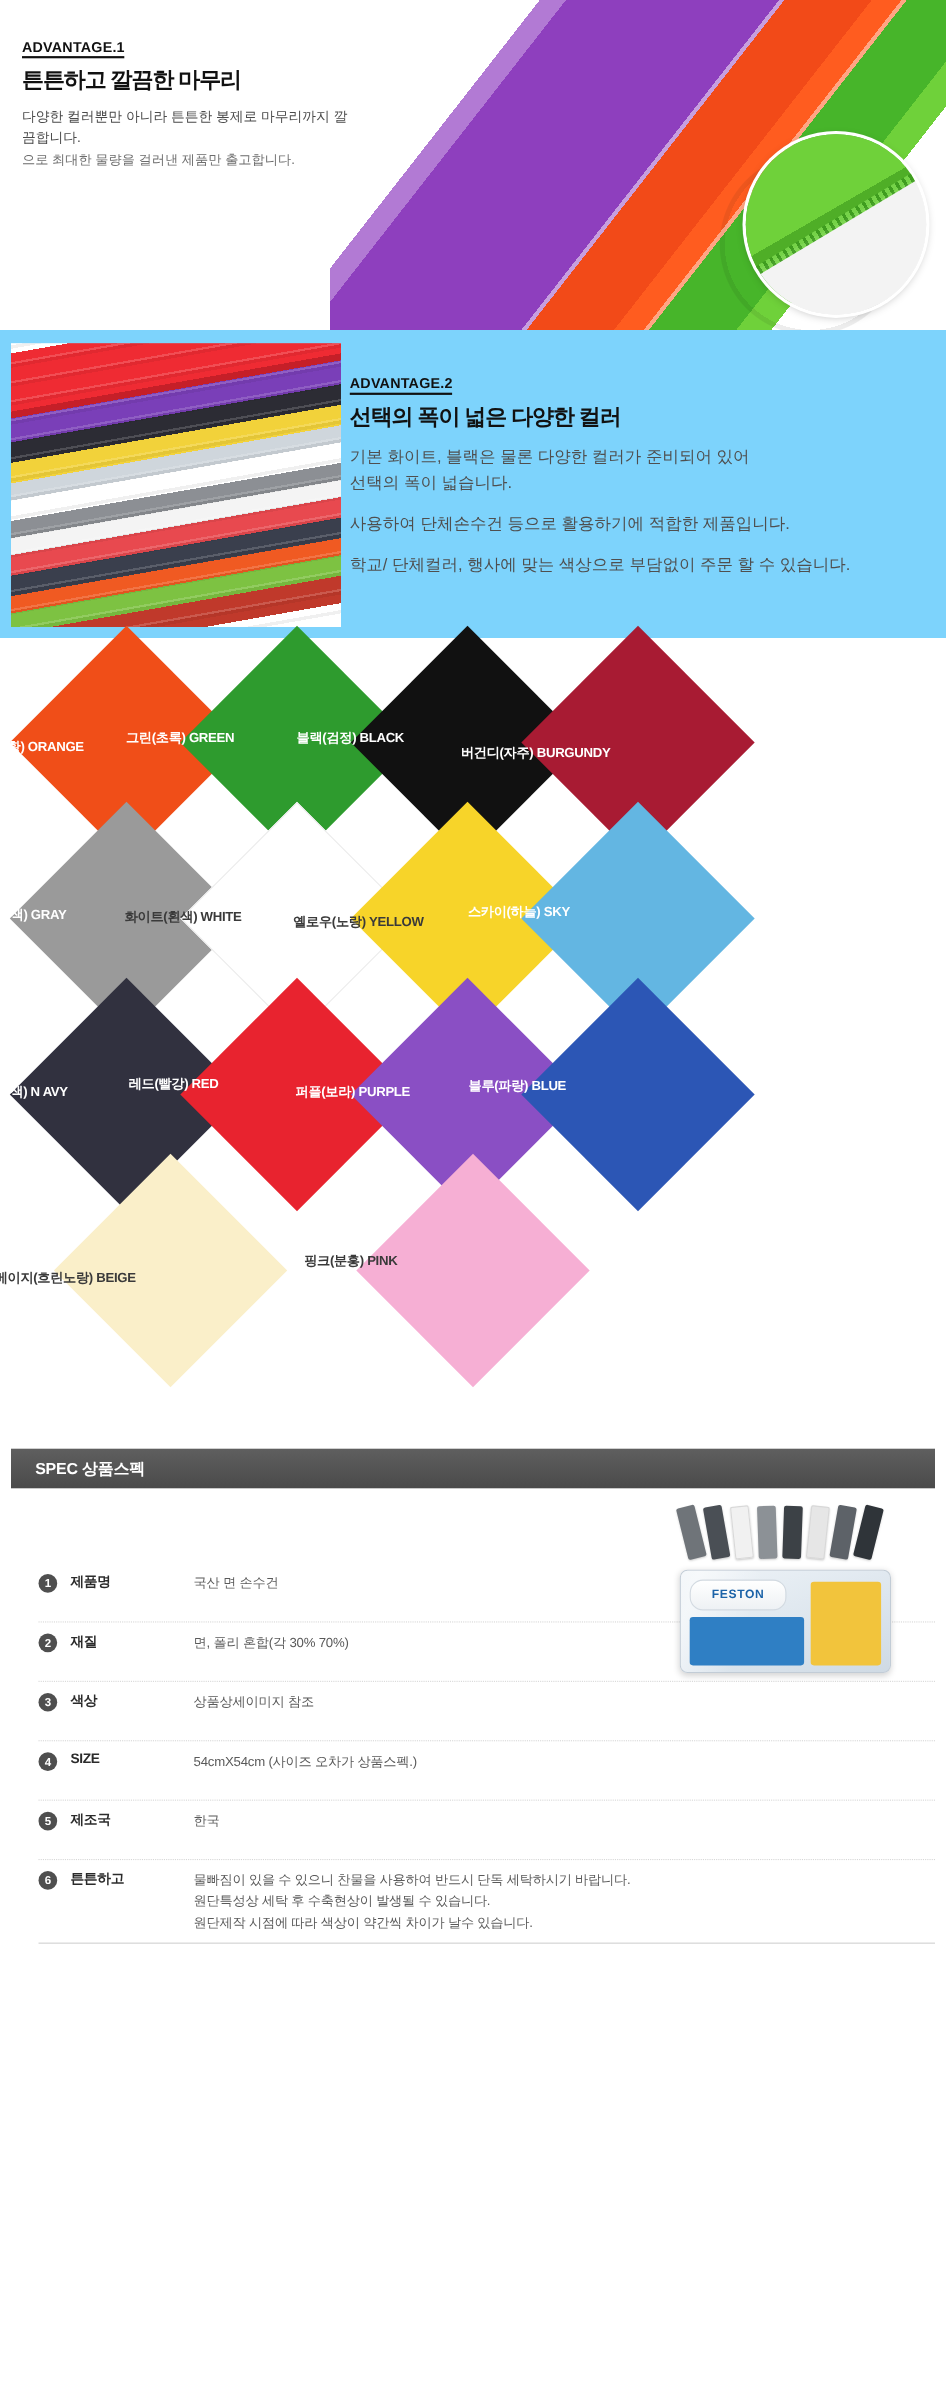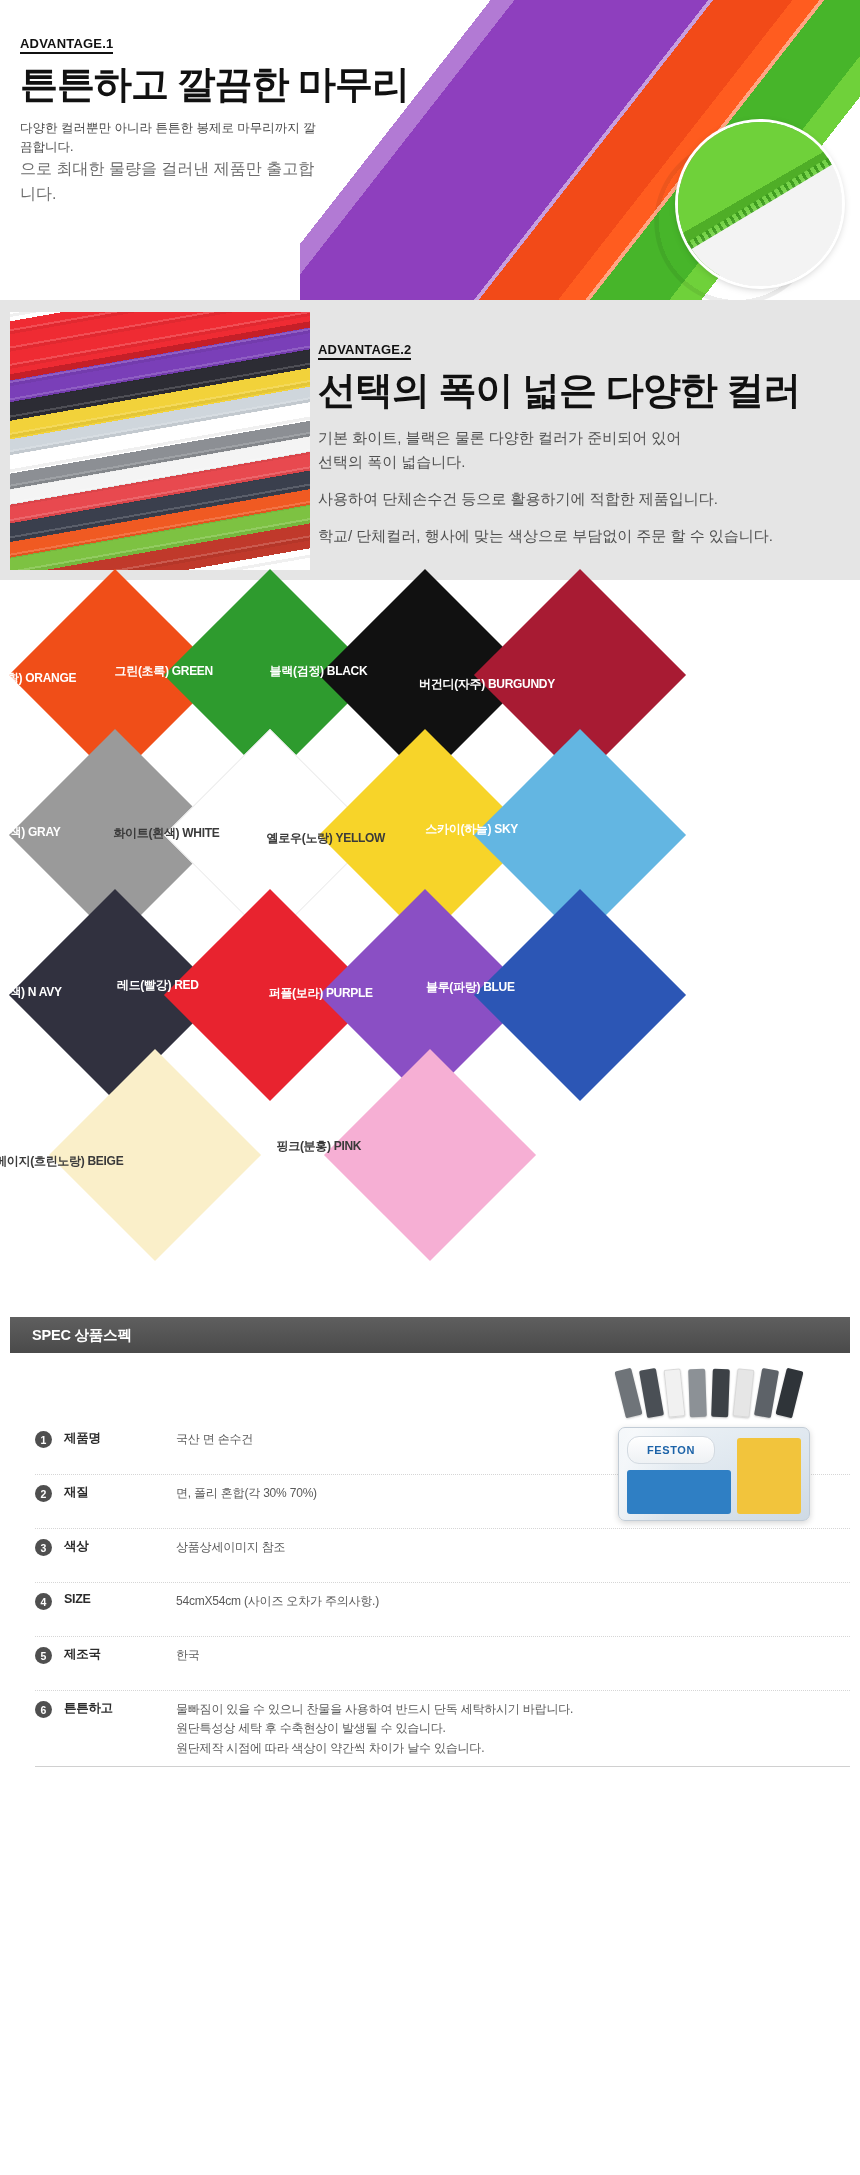--- a/index.html
+++ b/index.html
@@ -11,26 +11,26 @@
   }
   .page{position:relative;width:860px;height:2175px;overflow:hidden;}
 
   
   .abs{position:absolute;}
   .adv-tag{
     font-size:13px;font-weight:bold;letter-spacing:.2px;color:#111;
     border-bottom:2px solid #111;display:inline-block;padding-bottom:1px;
   }
   .adv-head{
-    font-size:38px;font-weight:bold;color:#111;letter-spacing:-1px;
+    font-size:20px;font-weight:bold;color:#111;letter-spacing:-1px;
     line-height:1.15;margin-top:9px;white-space:nowrap;
   }
   .adv-body{font-size:12.5px;color:#4a4a4a;line-height:1.55;margin-top:12px;}
   .adv-body .strong{font-size:15.5px;font-weight:bold;color:#1a1a1a;letter-spacing:-.5px;}
-  .adv-body .small{font-size:16px;color:#6d6d6d;}
+  .adv-body .small{font-size:12px;color:#6d6d6d;}
   .adv-p{font-size:15px;color:#4f4f4f;line-height:1.6;margin-top:13px;}
 
   
   #sec1{left:0;top:0;width:860px;height:350px;background:#fff;}
   #sec1 .txt{left:20px;top:34px;width:300px;}
   .photo1{
     left:300px;top:0;width:560px;height:300px;overflow:hidden;
     background:
       radial-gradient(circle at 78% 74%, rgba(255,255,255,0) 0 78px, rgba(0,0,0,.07) 78px 82px, rgba(0,0,0,0) 83px),
       linear-gradient(128deg,#ffffff 0 24%, #b27ad4 24% 27%, #8e3fbe 27% 52%, #f24a18 52% 62%, #ff5c1f 62% 66%, #47b52a 66% 76%, #6fd13a 76% 80%, #ffffff 80%);
@@ -48,21 +48,21 @@
     box-shadow:0 0 0 3px #ffffff, 0 2px 9px rgba(0,0,0,.28);
     overflow:hidden;
   }
   .photo1 .loupe:after{
     content:"";position:absolute;left:-10%;top:44%;width:130%;height:8px;
     background:repeating-linear-gradient(90deg,#3e9c1f 0 3px,#77d44a 3px 7px);
     transform:rotate(-31deg);opacity:.95;
   }
 
   
-  #sec2{left:0;top:300px;width:860px;height:280px;background:#e5e5e5;}
+  #sec2{left:0;top:300px;width:860px;height:280px;background:#7dd3fc;}
   .photo2{
     left:10px;top:12px;width:300px;height:258px;overflow:hidden;
     background:linear-gradient(
       170deg,
       #ffffff 0 3%,
       #ef2b33 3% 20%,
       #c51f28 20% 22%,
       #7a3fb8 22% 29%,
       #2c2c34 29% 35%,
       #f2d23a 35% 41%,
@@ -269,21 +269,21 @@
             <span class="spec-num">3</span>
             <span class="spec-key">색상</span>
             <span class="spec-val">
               <div>상품상세이미지 참조</div>
             </span>
           </div>
           <div class="spec-row">
             <span class="spec-num">4</span>
             <span class="spec-key">SIZE</span>
             <span class="spec-val">
-              <div>54cmX54cm (사이즈 오차가 주의사항.)</div>
+              <div>54cmX54cm (사이즈 오차가 상품스펙.)</div>
             </span>
           </div>
           <div class="spec-row">
             <span class="spec-num">5</span>
             <span class="spec-key">제조국</span>
             <span class="spec-val">
               <div>한국</div>
             </span>
           </div>
           <div class="spec-row">

